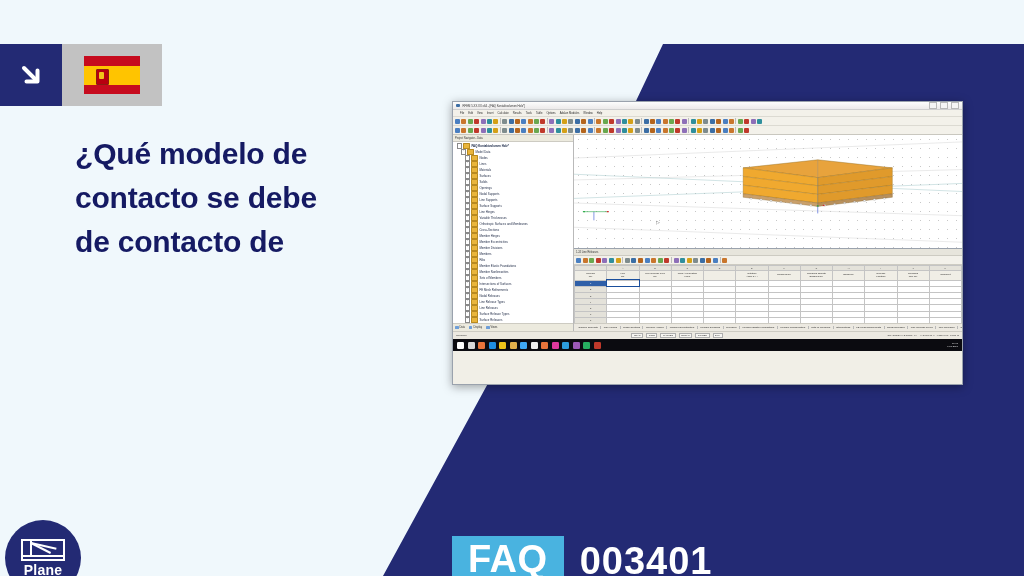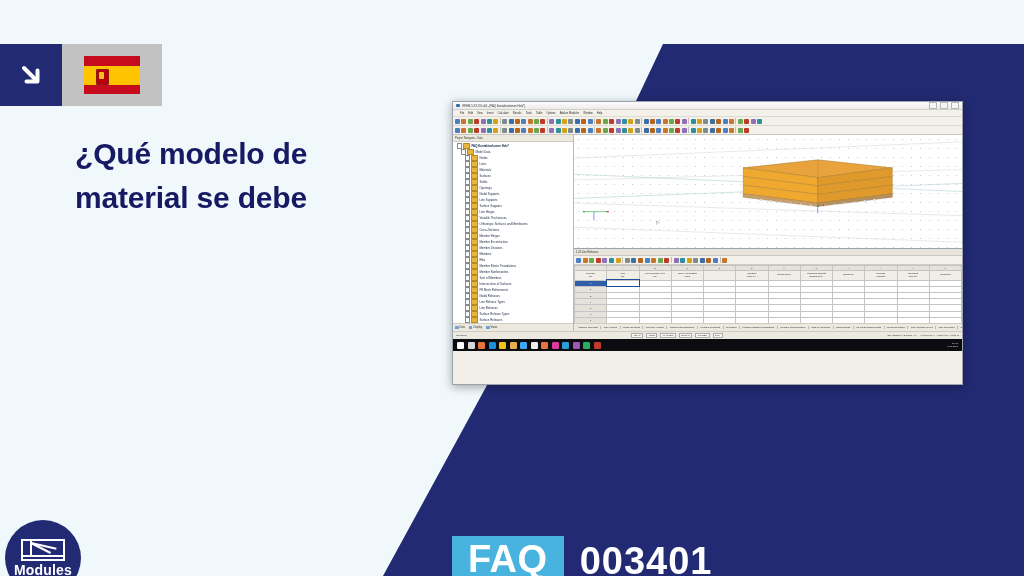--- a/index.html
+++ b/index.html
@@ -195,32 +195,33 @@
         <span class="r1"></span>
           <span class="y"></span>
           <span class="r2"></span>
         <span class="crest"></span>
       </span>
     </div>
   </div>
 
   <div class="headline">
     <span class="ln">¿Qué modelo de</span>
-    <span class="ln">material se debe</span>
+    <span class="ln">contacto se debe</span>
+    <span class="ln">de contacto de</span>
   </div>
 
   <div class="logo">
     <span class="logo-mark">
       <span class="bx"></span>
         <span class="bar"></span>
         <span class="post"></span>
       <span class="d1"></span>
         <span class="d2"></span>
     </span>
-    <span class="logo-text">Modules</span>
+    <span class="logo-text">Plane</span>
   </div>
 
   <div class="faq-wrap">
     <span class="faq-tag">FAQ</span>
     <span class="faq-num">003401</span>
   </div>
 
   <div class="shot">
 
     <div class="sh-title">

